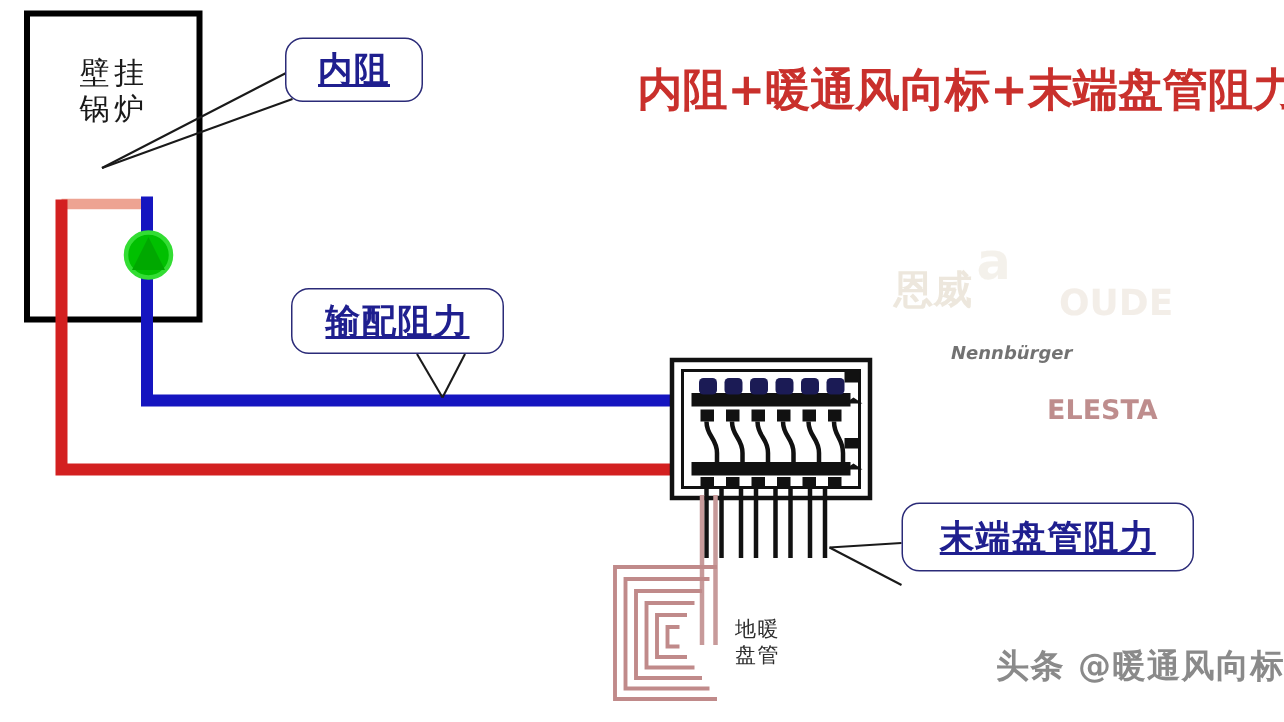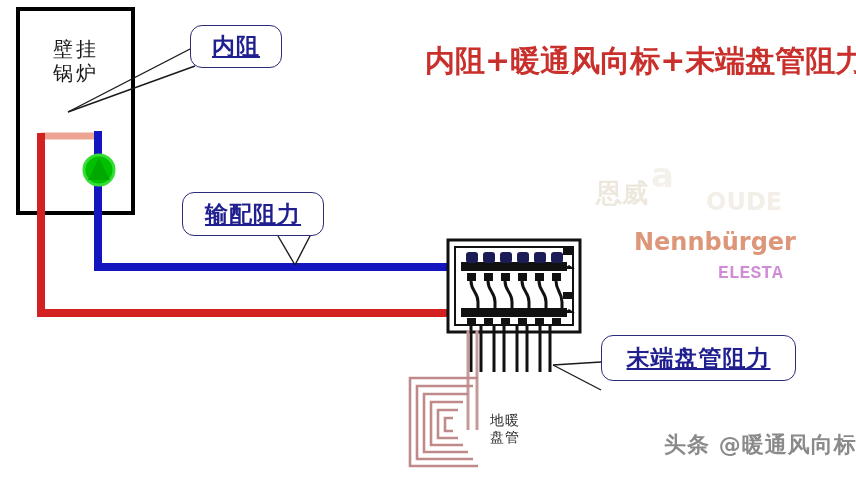--- a/index.html
+++ b/index.html
@@ -65,21 +65,21 @@
     box-sizing: border-box;
     text-decoration: underline;
   }
   #callout-internal {
     left: 190px;
     top: 25px;
     width: 92px;
     height: 43px;
   }
   #callout-transport {
-    left: 182px;
+    left: 194px;
     top: 192px;
     width: 142px;
     height: 44px;
   }
   #callout-terminal {
     left: 601px;
     top: 335px;
     width: 195px;
     height: 46px;
   }
@@ -112,25 +112,25 @@
   #bglogo-1 {
     left: 596px; top: 176px;
     font-size: 26px; color: #d8ccb4; opacity: .45;
   }
   #bglogo-2 {
     left: 706px; top: 188px;
     font-size: 24px; color: #e3d6c8; opacity: .40;
   }
   #bglogo-3 {
     left: 634px; top: 228px;
-    font-size: 24px; color: #c2410c; opacity: .55;
+    font-size: 12px; color: #000000; opacity: .55; font-style: italic;
   }
   #bglogo-4 {
-    left: 718px; top: 263px;
-    font-size: 18px; color: #a21caf; opacity: .5; font-family: Liberation Mono, monospace;
+    left: 698px; top: 263px;
+    font-size: 18px; color: #7f1d1d; opacity: .5;
   }
   #bglogo-5 {
     left: 651px; top: 155px;
     font-size: 34px; color: #ebe5d8; opacity: .5;
   }
 </style>
 </head>
 <body>
 
 <div id="stage">

